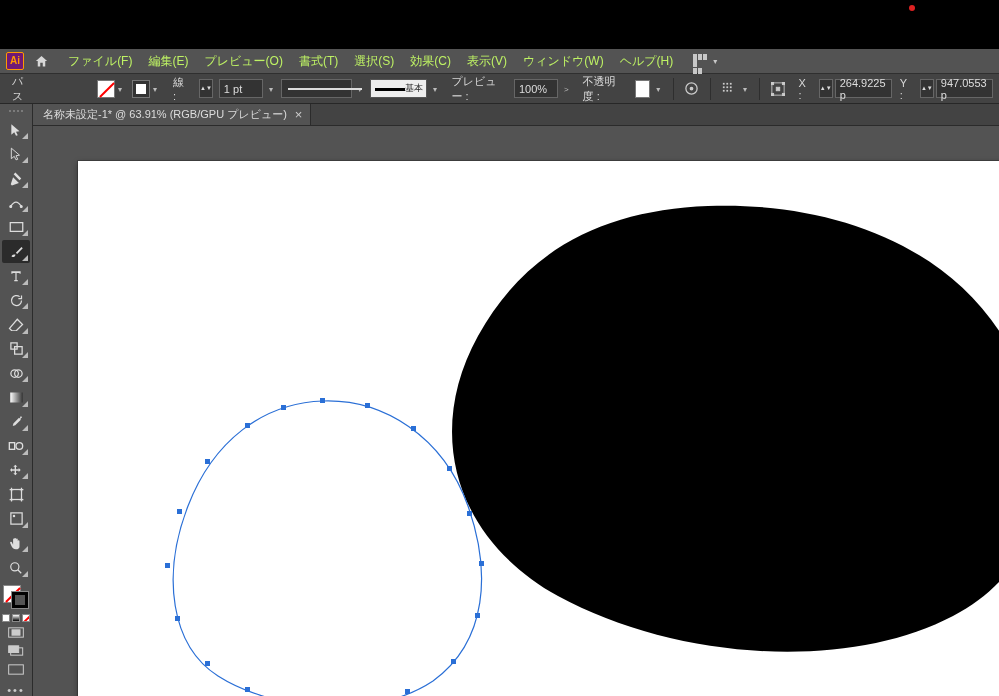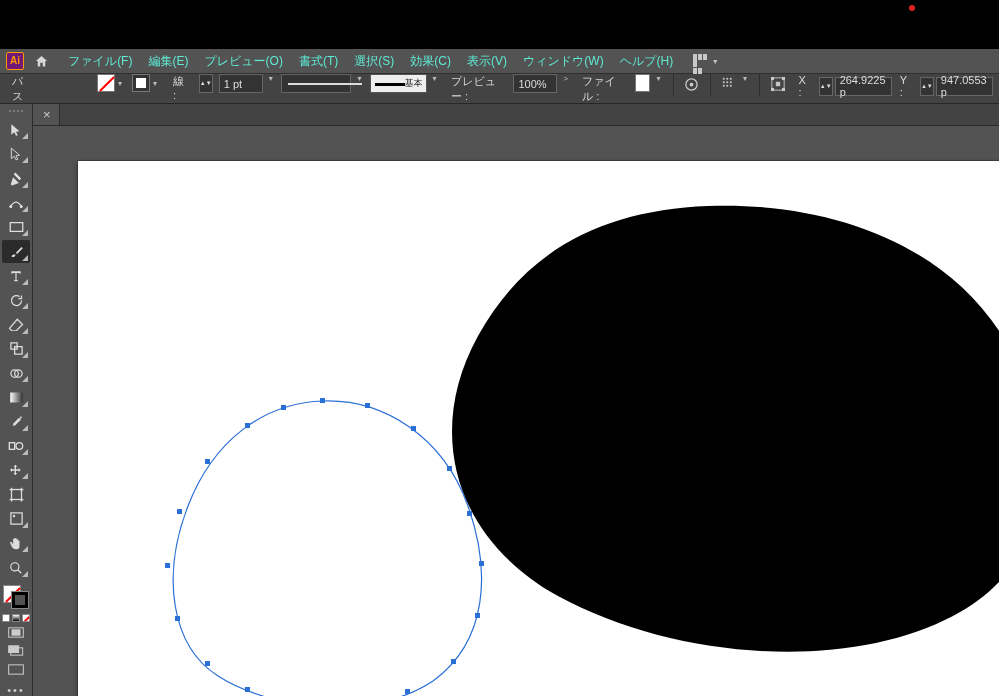--- a/index.html
+++ b/index.html
@@ -2,26 +2,26 @@
 <html><head>
 <meta charset="utf-8">
 <style>
   * { box-sizing: border-box; margin: 0; padding: 0; user-select: none; }
   html, body { width: 999px; height: 696px; background: #000; font-family: "Hiragino Sans", Meiryo, sans-serif; font-size: 11px; color: #d8d8d8; overflow: hidden; }
   .top-black { height: 49px; background: #000; position: relative; }
   .close-dot { position: absolute; top: 5px; right: 84px; width: 6px; height: 6px; background: #d22; border-radius: 50%; }
   .menu-bar { height: 24px; background: #535353; display: flex; align-items: center; padding: 0 4px; }
   .ai-logo { width: 18px; height: 18px; background: #701a75; border: 1px solid #f90; color: #f90; font: 700 10px/16px sans-serif; text-align: center; margin: 0 4px 0 2px; border-radius: 2px; }
   .home-icon { width: 18px; height: 18px; margin: 0 10px 0 4px; display: flex; align-items: center; justify-content: center; cursor: pointer; }
-  .menu-bar .item { padding: 0 8px; height: 24px; line-height: 24px; cursor: pointer; color: #5eead4; font-size: 12px; white-space: nowrap; }
+  .menu-bar .item { padding: 0 8px; height: 24px; line-height: 24px; cursor: pointer; color: #bef264; font-size: 12px; white-space: nowrap; }
   .panel-grid { width: 16px; height: 14px; margin-left: 12px; display: flex; flex-wrap: wrap; gap: 1px; cursor: pointer; }
   .panel-grid div { width: 4px; height: 6px; background: #c8c8c8; }
   .panel-grid .tall { height: 13px; }
   .panel-grid-arrow { margin-left: 4px; color: #c8c8c8; font-size: 8px; cursor: pointer; }
-  .control-bar { height: 31px; background: #434343; border-top: 1px solid #2f2f2f; border-bottom: 1px solid #272727; display: flex; align-items: flex-start; padding: 0 6px; gap: 6px; font-size: 11px; color: #d8d8d8; }
+  .control-bar { height: 31px; background: #434343; border-top: 1px solid #2f2f2f; border-bottom: 1px solid #272727; display: flex; align-items: center; padding: 0 6px; gap: 6px; font-size: 11px; color: #d8d8d8; }
   .ctrl-label { padding: 0 6px; color: #d8d8d8; }
   .swatch-combo { display: flex; align-items: center; gap: 3px; }
   .swatch { width: 18px; height: 18px; border: 1px solid #777; position: relative; cursor: pointer; }
   .swatch.nofill { background: #fff; }
   .swatch.nofill:after { content: ""; position: absolute; left: -1px; top: 8px; width: 20px; height: 2px; background: red; transform: rotate(-45deg); }
   .swatch.black-stroke { background: #333; }
   .swatch.black-stroke:before { content: ""; position: absolute; inset: 3px; background: #fff; }
   .swatch.white { background: #fff; }
   .dd-arrow { width: 8px; height: 8px; color: #bbb; font-size: 8px; cursor: pointer; }
   .field { height: 19px; background: #333; border: 1px solid #666; color: #ddd; display: flex; align-items: center; justify-content: center; cursor: pointer; }
@@ -116,21 +116,21 @@
   <span class="dd-arrow">▾</span>
   <div class="stroke-preview">
       <span class="lab">基本</span>
     </div>
   <span class="dd-arrow">▾</span>
   <span class="ctrl-label">プレビュー :</span>
   <div class="field num">
       <span>100%</span>
     </div>
   <span class="dd-arrow">&gt;</span>
-  <span class="ctrl-label">ファイル :</span>
+  <span class="ctrl-label">不透明度 :</span>
   <div class="swatch white"></div>
   <span class="dd-arrow">▾</span>
   <div class="sep"></div>
   <div class="icon-btn">
     <svg width="15" height="15" viewBox="0 0 24 24" fill="none" stroke="#ccc" stroke-width="2">
         <circle cx="12" cy="12" r="9"></circle>
         <circle cx="12" cy="12" r="2" fill="#ccc"></circle>
       </svg>
   </div>
   <div class="sep"></div>
@@ -316,20 +316,21 @@
         <svg width="16" height="11" viewBox="0 0 24 16" fill="none" stroke="#ccc" stroke-width="1.5">
           <rect x="1" y="1" width="22" height="14"></rect>
         </svg>
       </div>
     <div class="tool-dots">•••</div>
   </div>
 
   <div class="doc-area">
     <div class="tab-strip">
       <div class="doc-tab">
+        <span>名称未設定-1* @ 63.91% (RGB/GPU プレビュー)</span>
         <span class="x">×</span>
       </div>
     </div>
     <div class="canvas-wrap">
       <div class="canvas">
 
         <svg style="position:absolute;left:330px;top:35px;" width="640" height="470" viewBox="0 0 640 470">
           <path fill="#000" d="M300 10
             C430 5 560 55 610 170
             C655 270 640 370 545 420

